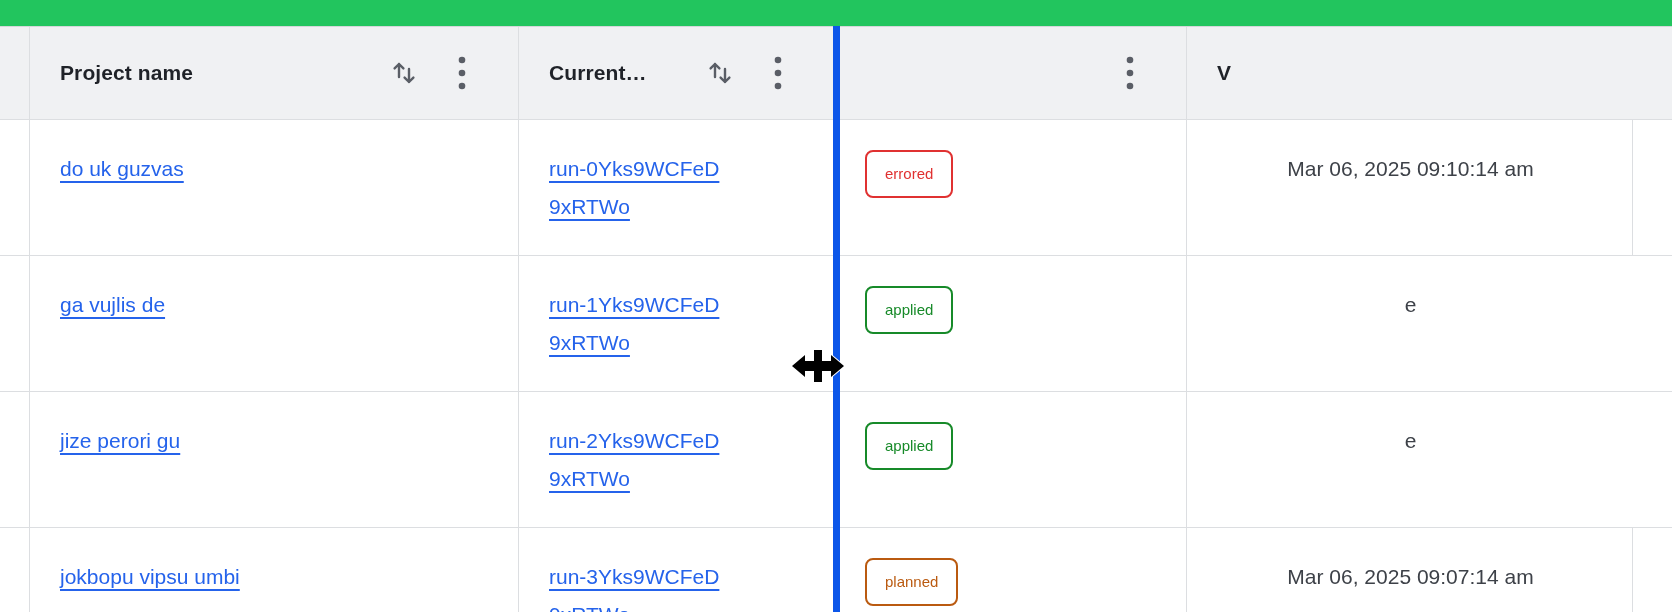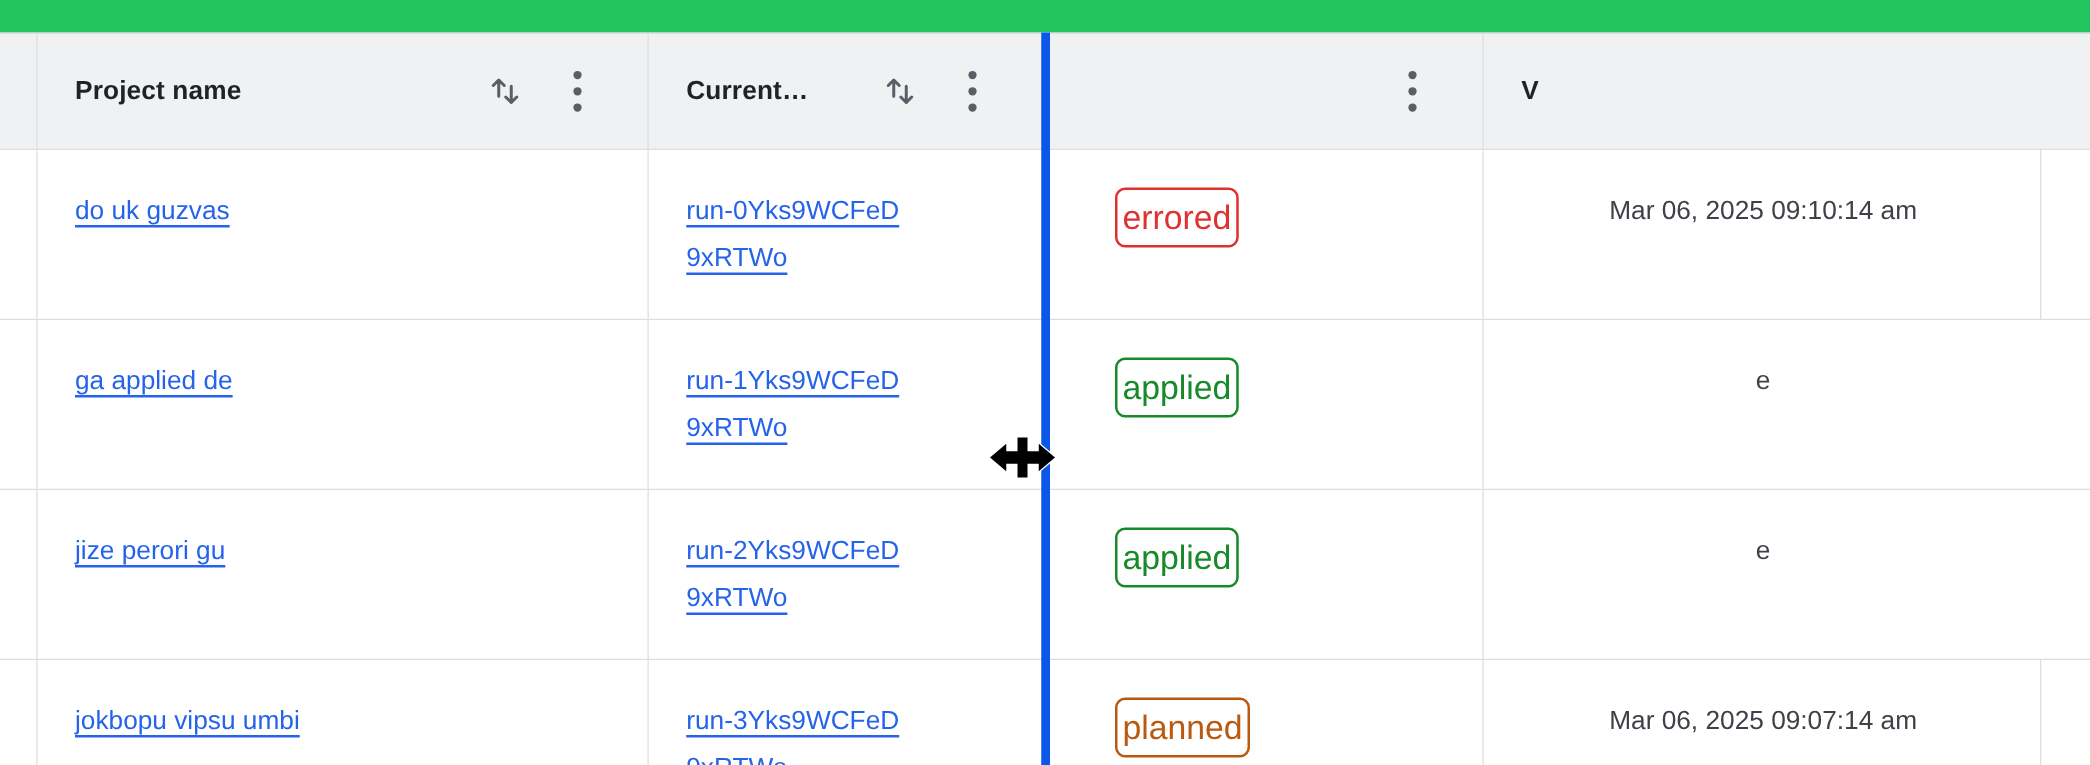--- a/index.html
+++ b/index.html
@@ -29,24 +29,23 @@
     cursor:pointer;
   }
   .tr{height:136px;border-bottom:1px solid var(--border,#dcdee1);background:#fff;}
   .td{padding:30px 28px 0 30px;font-size:21px;line-height:38px;min-width:0;}
   .link{
     color:var(--link,#2563eb);text-decoration:underline;
     text-underline-offset:5px;text-decoration-thickness:2px;
   }
   .run-link{display:inline-block;}
   .badge{
-    display:inline-block;font-size:27px;line-height:26px;
-    padding:9px 4px;border:2px solid;border-radius:8px;background:#fff;
+    display:inline-block;font-size:15px;line-height:26px;
+    padding:9px 18px;border:2px solid;border-radius:8px;background:#fff;
     vertical-align:middle;
-    margin-left:27px;
   }
   .badge[data-color="red"]{color:var(--badge-red,#e03131);border-color:var(--badge-red,#e03131);}
   .badge[data-color="green"]{color:var(--badge-green,#178a29);border-color:var(--badge-green,#178a29);}
   .badge[data-color="orange"]{color:var(--badge-orange,#ba5a10);border-color:var(--badge-orange,#ba5a10);}
   .date-text{color:var(--body-text,#3d4148);text-align:center;}
   .resize-line{
     position:absolute;left:833px;top:26px;width:7px;height:586px;
     background:var(--resize-line,#0c56e9);z-index:5;cursor:col-resize;
   }
   .resize-cursor{position:absolute;left:789px;top:349px;z-index:6;pointer-events:none;}
@@ -129,21 +128,21 @@
       <div class="td">
         <span class="badge" data-color="red">errored</span>
       </div>
       <div class="td date-text">Mar 06, 2025 09:10:14 am</div>
       <div class="td date-text">e</div>
     </div>
 
     <div class="row tr">
       <div class="td"></div>
       <div class="td">
-        <a href="#" class="link">ga applied de</a>
+        <a href="#" class="link">ga vujlis de</a>
       </div>
       <div class="td">
         <a href="#" class="link run-link">run-1Yks9WCFeD<br>9xRTWo</a>
       </div>
       <div class="td">
         <span class="badge" data-color="green">applied</span>
       </div>
       <div class="td date-text">e</div>
     </div>
 

